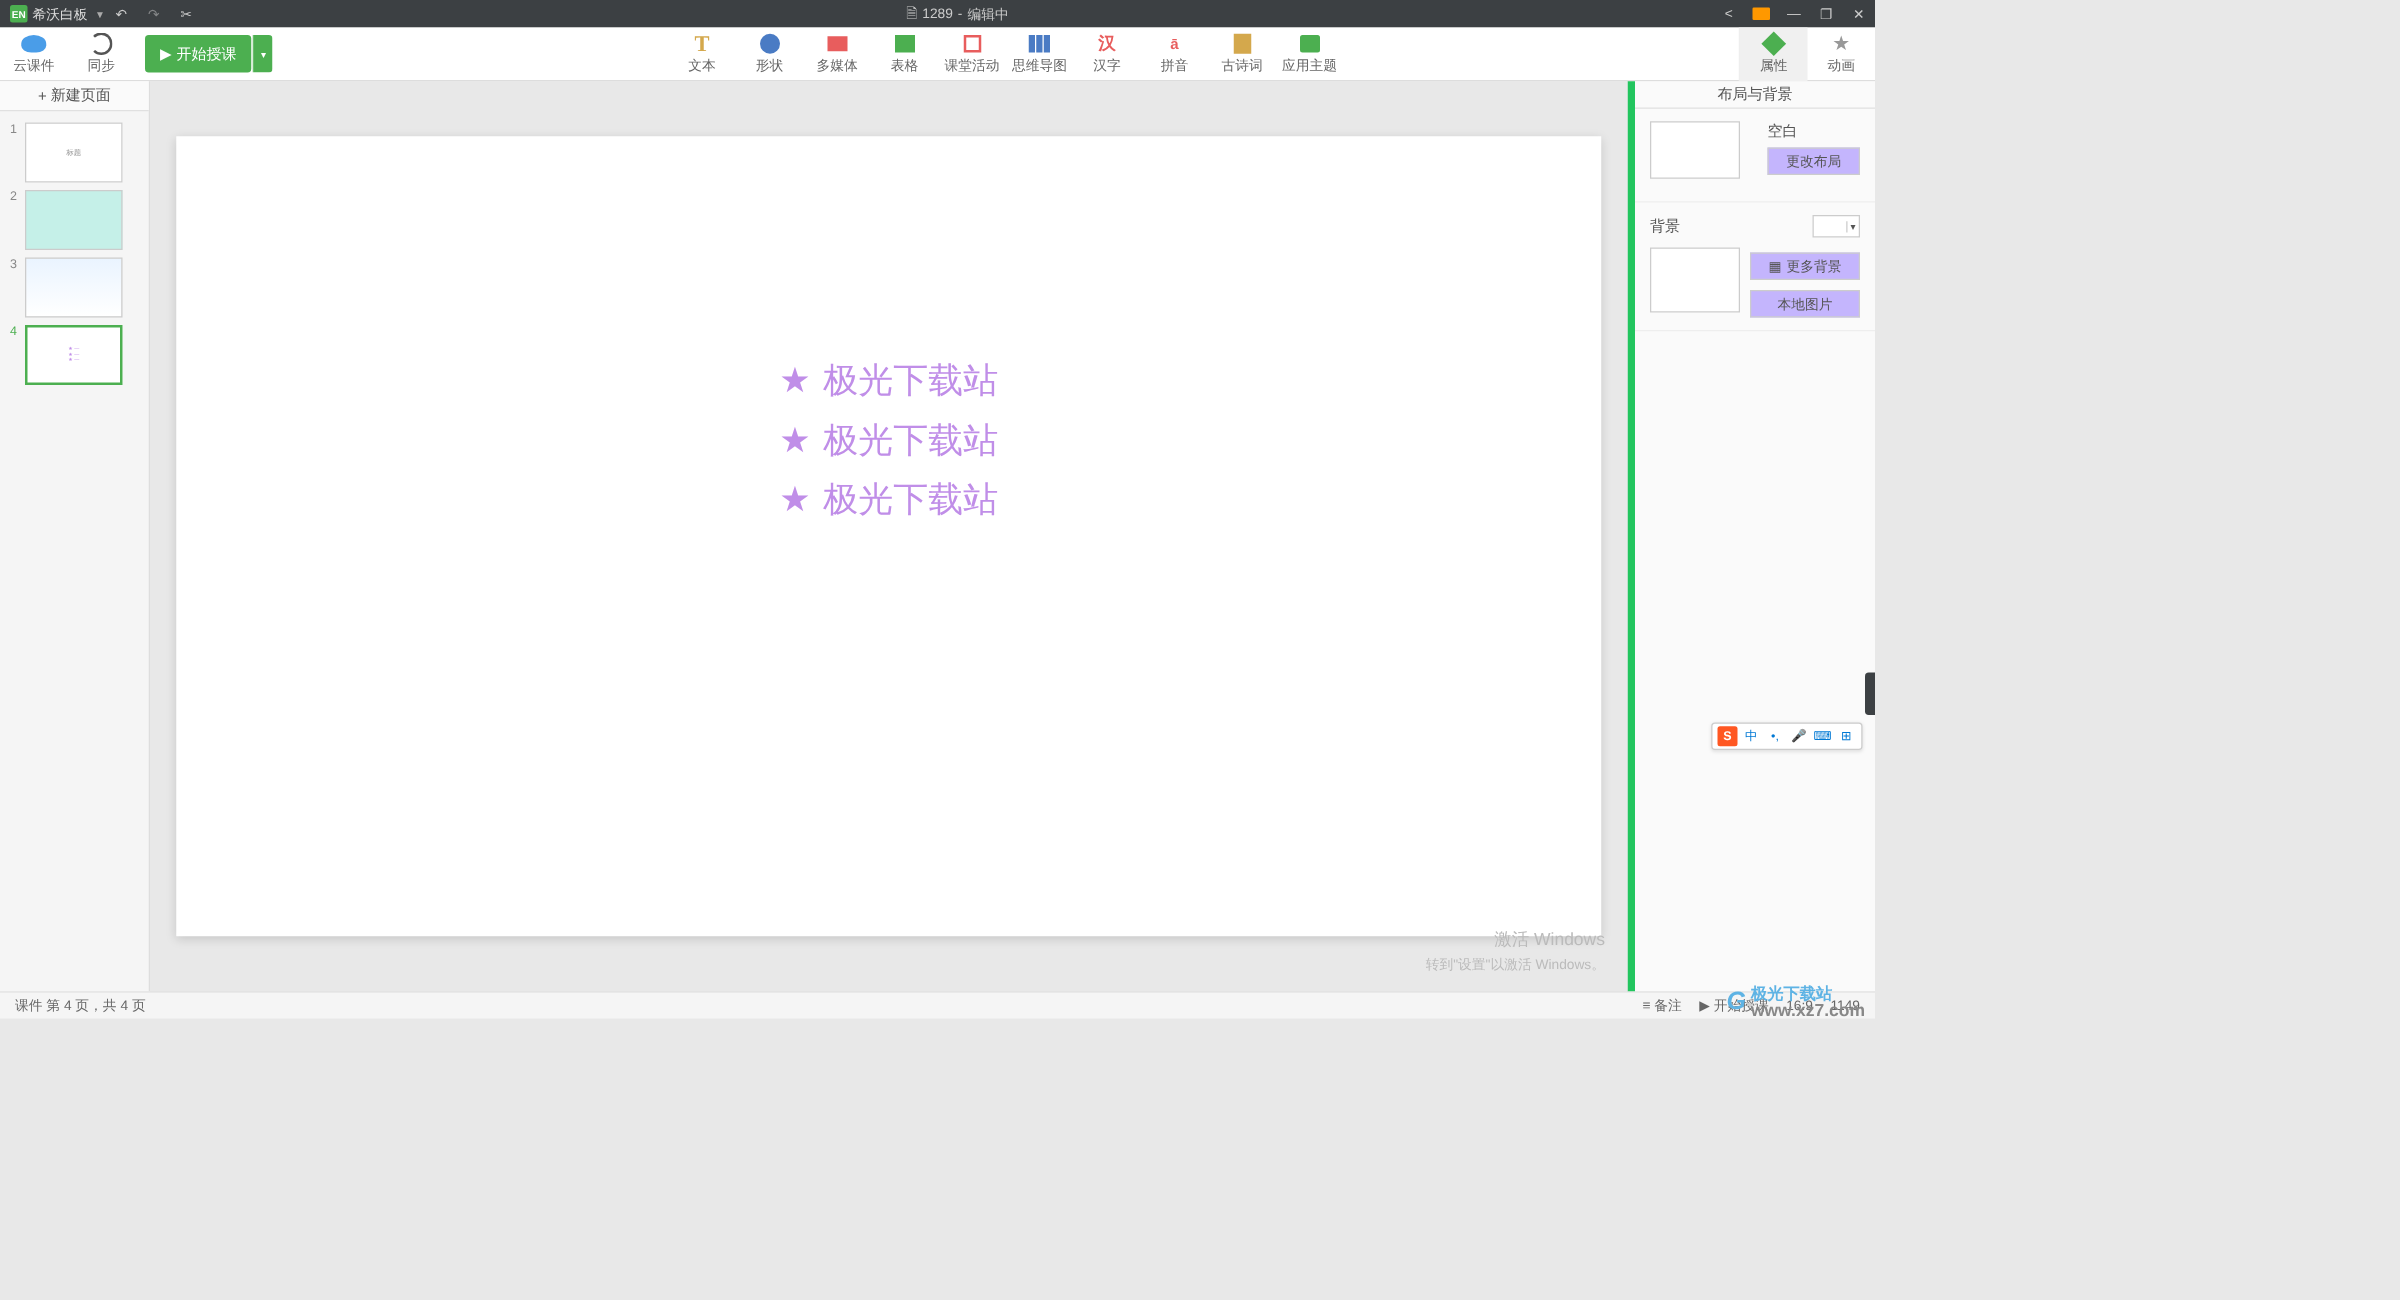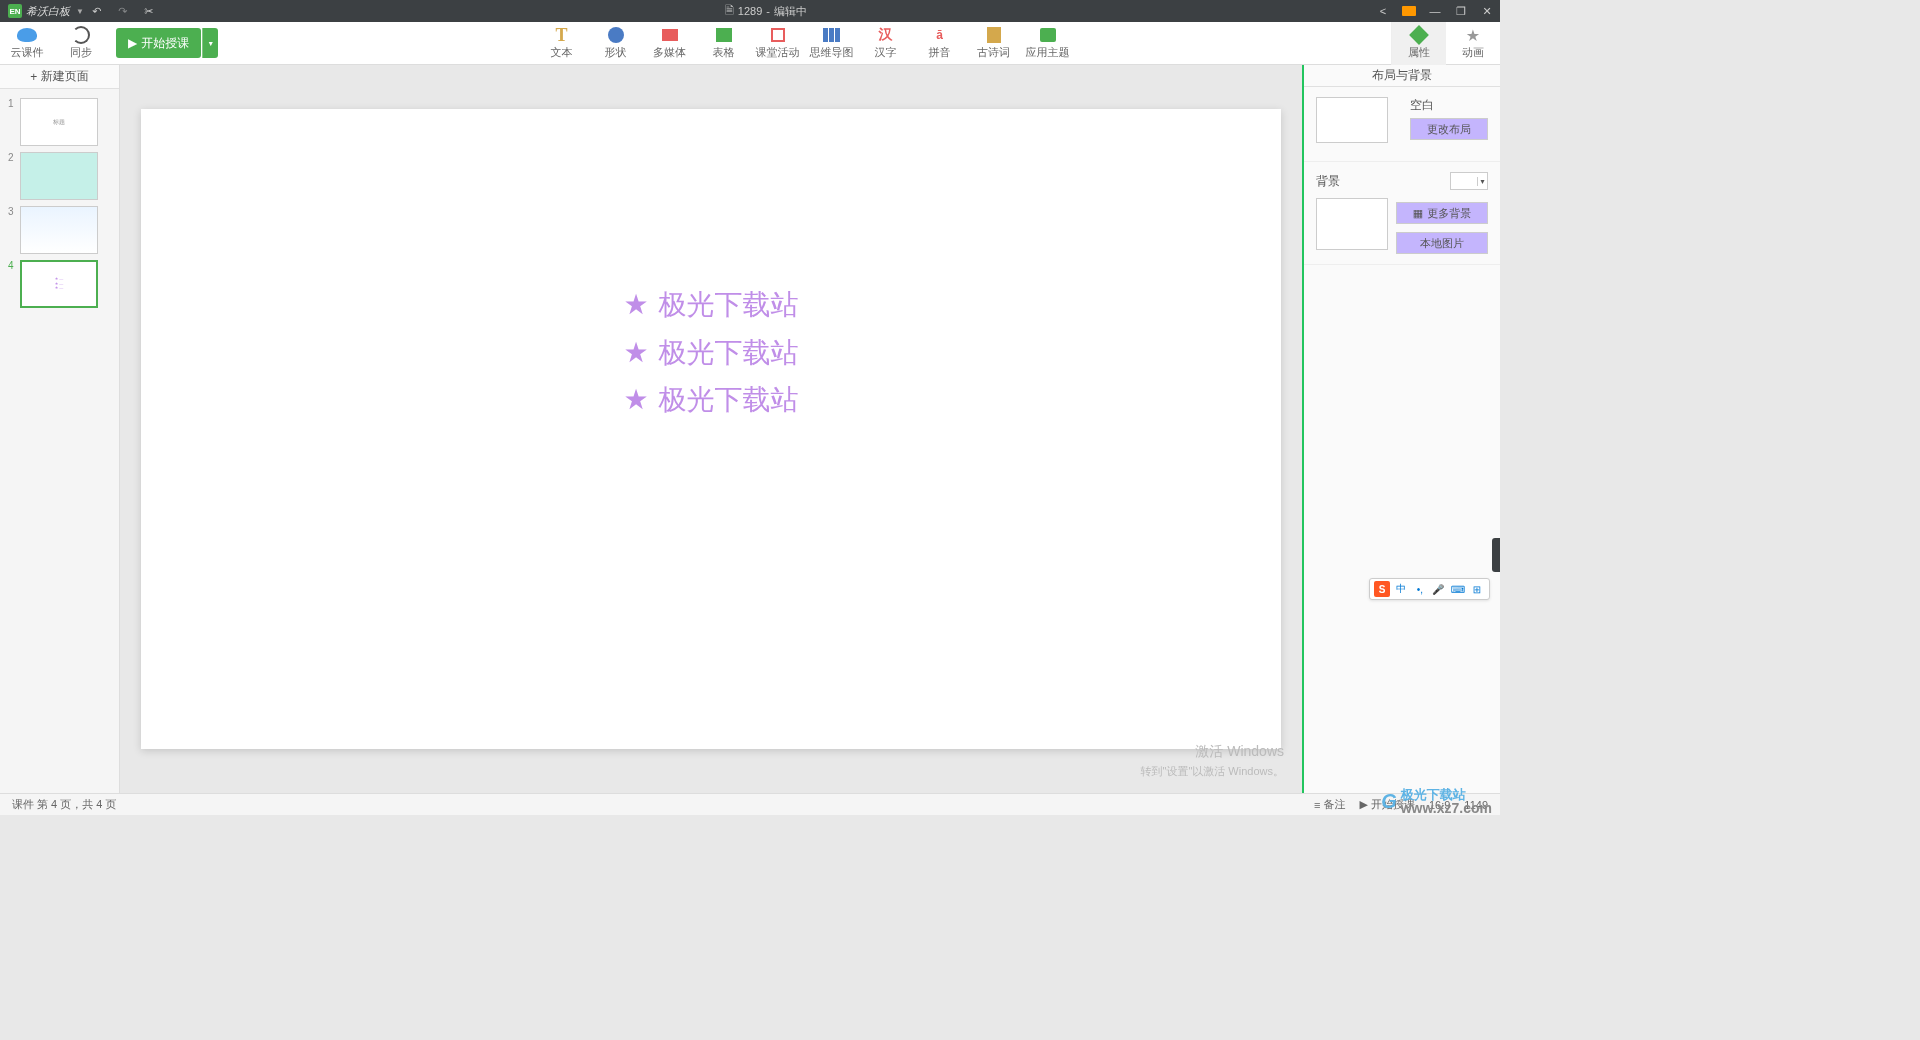--- a/index.html
+++ b/index.html
@@ -1,21 +1,21 @@
 <!DOCTYPE html>
 <html><head>
 <meta charset="utf-8">
 <style>
 * { margin: 0; padding: 0; box-sizing: border-box; font-family: "Microsoft YaHei", sans-serif; }
 body { background: #e8e8e8; overflow: hidden; width: 1500px; height: 815px; position: relative; }
 
 
 .titlebar { height: 22px; background: #3c4043; display: flex; align-items: center; color: #ccc; font-size: 11px; }
 .titlebar .app-icon { width: 14px; height: 14px; background: #4caf50; margin: 0 4px 0 8px; border-radius: 2px; display: flex; align-items: center; justify-content: center; color: #fff; font-size: 8px; font-weight: bold; }
-.titlebar .app-name { color: #ddd; font-style: italic; }
+.titlebar .app-name { color: #ddd; }
 .titlebar .dd { margin-left: 6px; font-size: 8px; color: #aaa; }
 .titlebar .tb-btn { width: 26px; height: 22px; display: flex; align-items: center; justify-content: center; color: #ccc; cursor: pointer; }
 .titlebar .center { flex: 1; display: flex; align-items: center; justify-content: center; gap: 4px; }
 .titlebar .right { display: flex; align-items: center; }
 .titlebar .mail-icon { width: 14px; height: 10px; background: #ff9800; border-radius: 1px; }
 
 
 .toolbar { height: 43px; background: #fff; border-bottom: 1px solid #ddd; display: flex; align-items: center; }
 .tb-item { display: flex; flex-direction: column; align-items: center; justify-content: center; width: 54px; height: 43px; cursor: pointer; }
 .tb-item .icon { width: 20px; height: 18px; display: flex; align-items: center; justify-content: center; }
@@ -40,21 +40,21 @@
 .slide-item.selected .slide-num { color: #4caf50; }
 
 
 .canvas-area { flex: 1; background: #e8e8e8; display: flex; align-items: center; justify-content: center; position: relative; padding: 20px; }
 .canvas { width: 100%; height: 100%; max-width: 1140px; max-height: 640px; background: #fff; box-shadow: 0 2px 8px rgba(0,0,0,0.15); position: relative; }
 .canvas-text { position: absolute; left: 50%; top: 38%; transform: translate(-50%, -50%); }
 .bullet-line { color: #c08ee8; font-size: 28px; line-height: 1.7; white-space: nowrap; }
 .bullet-line .star { margin-right: 10px; }
 
 
-.rpanel { width: 198px; background: #fafafa; border-left: 2px solid #22c55e; font-size: 12px; color: #555; }
+.rpanel { width: 198px; background: #fafafa; border-left: 6px solid #22c55e; font-size: 12px; color: #555; }
 .rpanel-header { height: 22px; display: flex; align-items: center; justify-content: center; border-bottom: 1px solid #e0e0e0; }
 .rpanel-section { padding: 10px 12px; border-bottom: 1px solid #eee; }
 .layout-row { display: flex; align-items: flex-start; gap: 10px; margin-bottom: 8px; }
 .layout-thumb { width: 72px; height: 46px; background: #fff; border: 1px solid #ccc; }
 .layout-info { flex: 1; margin-left: 12px; }
 .rpanel-btn { width: 100%; height: 22px; background: #c4b5fd; border: 1px solid #ccc; font-size: 11px; color: #555; cursor: pointer; margin-top: 4px; display: flex; align-items: center; justify-content: center; gap: 4px; }
 .bg-row { display: flex; align-items: flex-end; justify-content: space-between; margin-bottom: 8px; }
 .color-swatch { width: 38px; height: 18px; background: #fff; border: 1px solid #ccc; display: flex; align-items: center; }
 .color-swatch .dd { width: 10px; font-size: 8px; text-align: center; border-left: 1px solid #ccc; margin-left: auto; }
 .bg-buttons { display: flex; gap: 8px; }

